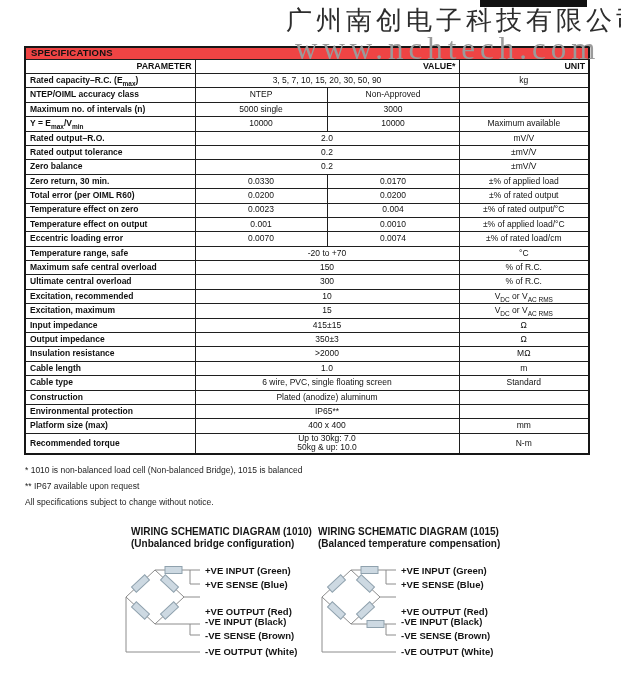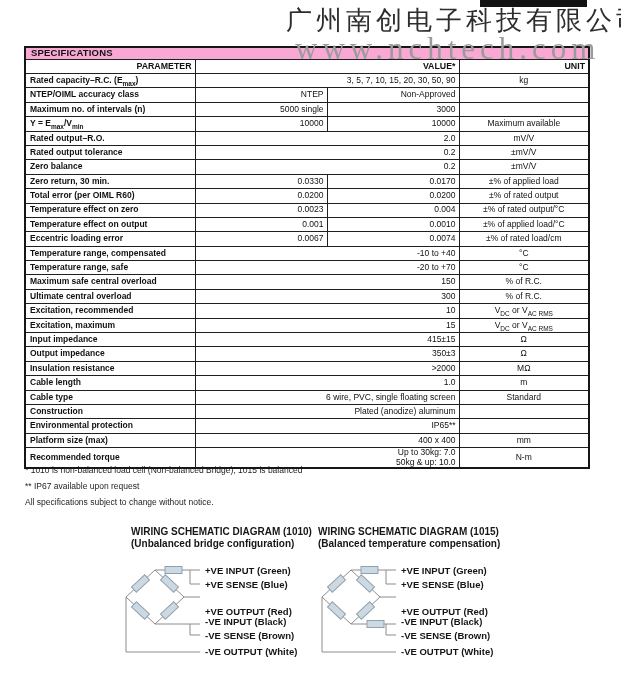--- a/index.html
+++ b/index.html
@@ -9,24 +9,24 @@
   
   .black-bar{position:absolute;left:480px;top:0;width:107px;height:7px;background:#121212;}
   .doc-title{position:absolute;left:178px;top:16px;font-size:11px;color:#1c1c1c;white-space:nowrap;}
   .wm-cn{position:absolute;left:286px;top:3px;font-size:26px;letter-spacing:4px;color:#2d2d2d;white-space:nowrap;z-index:5;font-family:"DejaVu Sans",sans-serif;}
   .wm-url{position:absolute;left:295px;top:31px;font-size:31px;letter-spacing:5px;color:#9b9b9b;white-space:nowrap;z-index:5;font-family:"Liberation Serif",serif;}
 
   
   .spec-table{position:absolute;left:24px;top:46px;width:564px;border-collapse:collapse;table-layout:fixed;font-size:8.5px;color:#111;z-index:1;}
   .spec-table td,.spec-table th{border:1px solid #1f1f1f;padding:0 3px;height:13.4px;line-height:1.12;text-align:center;overflow:hidden;}
   .spec-table{border:2px solid #161616;}
-  .spec-bar{background:#f9a8d4;text-align:left !important;font-weight:bold;font-size:9.5px;height:11px !important;padding-left:5px !important;letter-spacing:.2px;}
+  .spec-bar{background:#ef4444;text-align:left !important;font-weight:bold;font-size:9.5px;height:11px !important;padding-left:5px !important;letter-spacing:.2px;}
   .col-head th{font-weight:bold;font-size:8.8px;height:13px;text-align:right;}
   .spec-table td.param{text-align:left;font-weight:bold;padding-left:4px;}
-  .spec-table td.val{white-space:pre-line;text-align:right;}
+  .spec-table td.val{white-space:pre-line;}
   .spec-table sub{font-size:6.5px;line-height:0;}
 
   
   .footnotes{position:absolute;left:25px;top:462px;font-size:8.5px;color:#1d1d1d;line-height:16px;}
 
   
   .diagram{position:absolute;top:525px;width:215px;height:140px;}
   #diag1{left:110px;}
   #diag2{left:306px;}
   .diag-title{position:absolute;top:1px;font-size:10px;font-weight:bold;color:#161616;white-space:nowrap;}
@@ -123,28 +123,23 @@
           <td class="unit">±% of rated output/°C</td>
         </tr>
         <tr>
           <td class="param">Temperature effect on output</td>
           <td class="val">0.001</td>
           <td class="val">0.0010</td>
           <td class="unit">±% of applied load/°C</td>
         </tr>
         <tr>
           <td class="param">Eccentric loading error</td>
-          <td class="val">0.0067</td>
+          <td class="val">0.0070</td>
           <td class="val">0.0074</td>
           <td class="unit">±% of rated load/cm</td>
-        </tr>
-        <tr>
-          <td class="param">Temperature range, compensated</td>
-          <td class="val" colspan="2">-10 to +40</td>
-          <td class="unit">°C</td>
         </tr>
         <tr>
           <td class="param">Temperature range, safe</td>
           <td class="val" colspan="2">-20 to +70</td>
           <td class="unit">°C</td>
         </tr>
         <tr>
           <td class="param">Maximum safe central overload</td>
           <td class="val" colspan="2">150</td>
           <td class="unit">% of R.C.</td>

